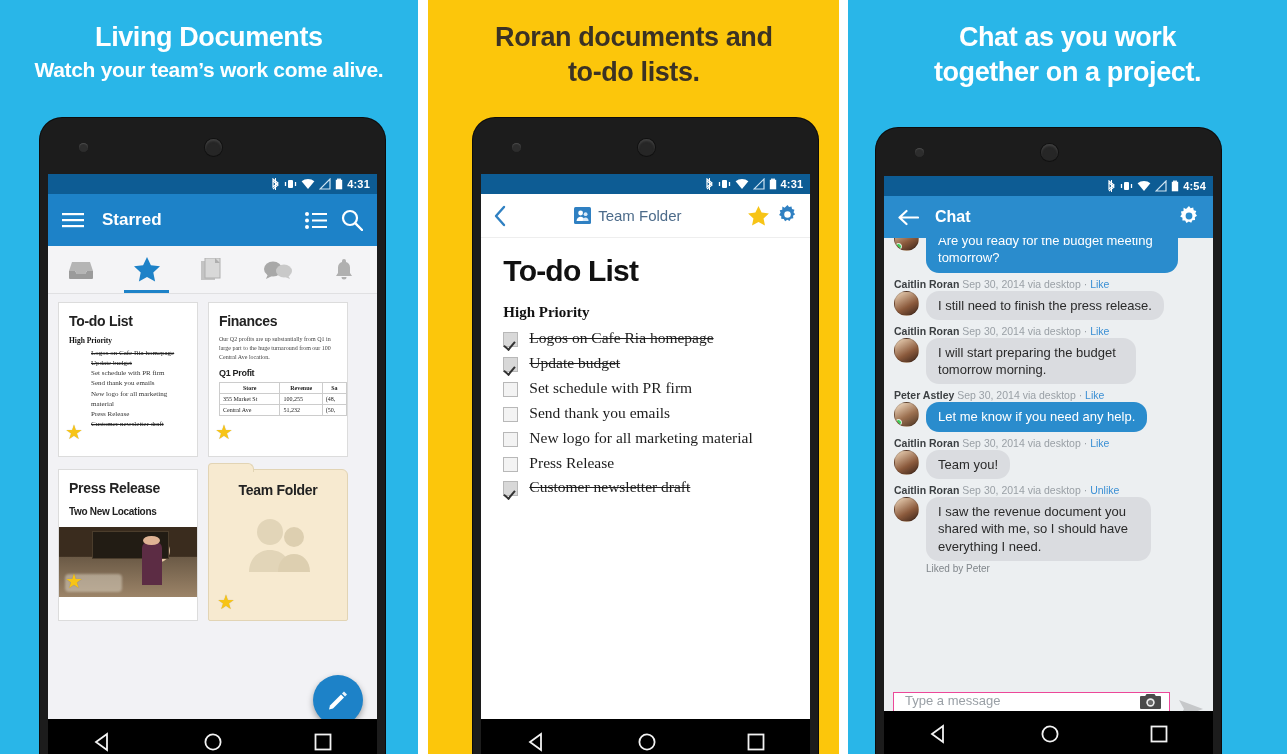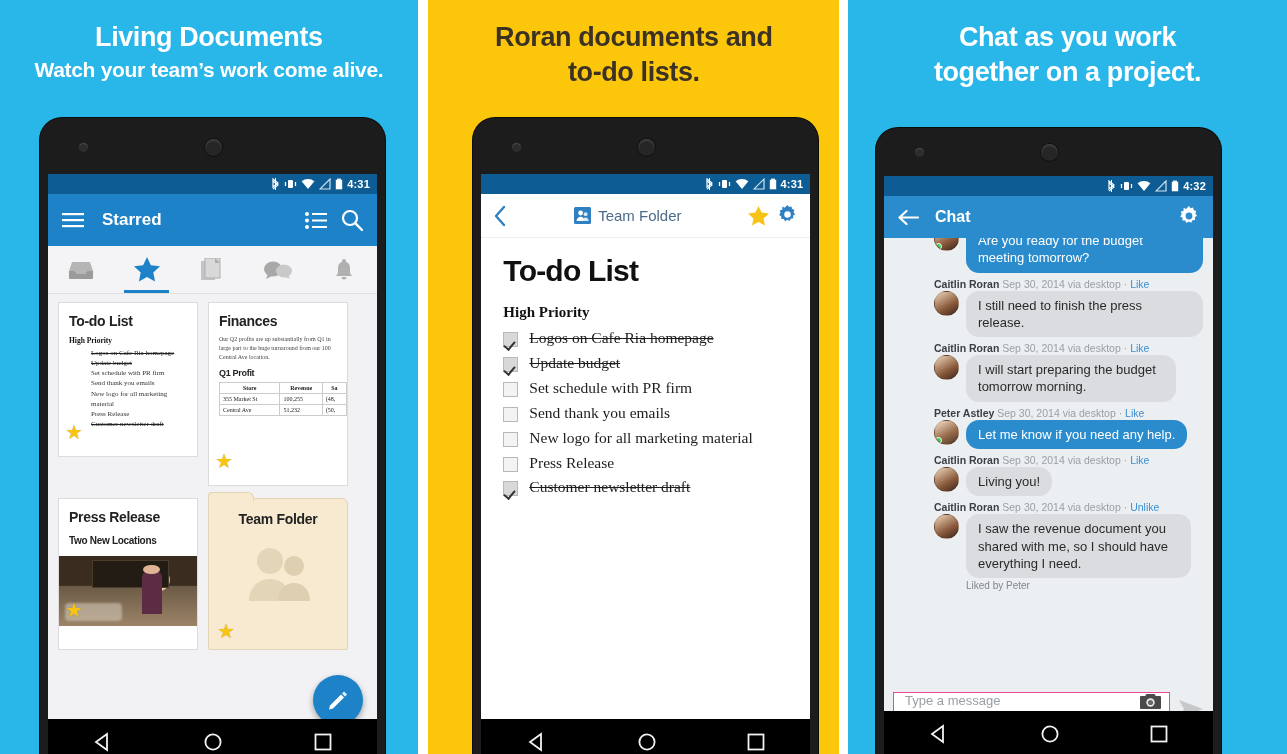--- a/index.html
+++ b/index.html
@@ -143,21 +143,21 @@
 
   
   #phone-right { left: 28px; top: 128px; width: 345px; padding: 0 8px; }
   #phone-right .screen { width: 329px; height: 535px; }
   .chatbar {
     height: 42px; background: #2a8ccd; display: flex; align-items: center;
     padding: 0 13px; gap: 16px;
   }
   .chatbar-title { color: #fff; font-size: 16px; font-weight: bold; flex: 1; }
   .chat-body { background: #eceff1; height: 447px; padding: 4px 10px 0 10px; overflow: hidden; position: relative; }
-  .msg { margin-bottom: 5px; margin-left: 40px; }
+  .msg { margin-bottom: 5px; }
   .msg-meta { font-size: 10.5px; color: #9aa0a6; white-space: nowrap; margin-bottom: 1px; }
   .msg-meta .who { color: #3c4043; font-weight: bold; }
   .msg-meta .like { color: #3b8fd4; }
   .msg-line { display: flex; align-items: flex-start; gap: 7px; }
   .avatar {
     width: 25px; height: 25px; border-radius: 50%; flex: none; position: relative;
     background: linear-gradient(150deg,#f0d9bd,#8b5a3c 60%,#3b2419);
     border: 1px solid rgba(0,0,0,.15); overflow: hidden;
   }
   .avatar.peter { background: linear-gradient(150deg,#f7e4cc,#9c7050 55%,#4a3322); }
@@ -295,21 +295,21 @@
                 <div class="doc-li done" style="margin-left:22px">Update budget</div>
                 <div class="doc-li" style="margin-left:22px">Set schedule with PR firm</div>
                 <div class="doc-li" style="margin-left:22px">Send thank you emails</div>
                 <div class="doc-li" style="margin-left:22px">New logo for all marketing material</div>
                 <div class="doc-li" style="margin-left:22px">Press Release</div>
                 <div class="doc-li done" style="margin-left:22px">Customer newsletter draft</div>
               </div>
               <div class="star-badge" style="left:6px;bottom:14px;">★</div>
             </div>
 
-            <div class="card card-sm" style="height:184px;padding:10px 0 0 10px;">
+            <div class="card card-sm" style="height:155px;padding:10px 0 0 10px;">
               <div class="card-title">Finances</div>
               <div class="doc-p" style="margin-top:6px;padding-right:10px;">Our Q2 profits are up substantially from Q1 in large part to the huge turnaround from our 100 Central Ave location.</div>
               <div class="card-title" style="font-size:9px;margin-top:6px;">Q1 Profit</div>
               <table class="mini-table">
                 <tbody>
                     <tr>
                   <th>Store</th>
                   <th>Revenue</th>
                   <th>Sa</th>
                 </tr>
@@ -522,21 +522,21 @@
           <svg width="14" height="12" viewBox="0 0 14 12">
               <path d="M7 11L0.6 3.2A10 10 0 0113.4 3.2L7 11z" fill="#fff"></path>
             </svg>
           <svg width="12" height="12" viewBox="0 0 12 12">
               <path d="M11 1v10H1L11 1z" fill="none" stroke="#cfe4f2" stroke-width="1.2"></path>
             </svg>
           <svg width="8" height="12" viewBox="0 0 8 12">
               <rect x="2" y="0.6" width="4" height="1.3" fill="#fff"></rect>
               <rect x="0.8" y="1.8" width="6.4" height="9.5" fill="#fff"></rect>
             </svg>
-          <span class="sb-time">4:32</span>
+          <span class="sb-time">4:54</span>
         </div>
 
         <div class="chatbar">
           <svg width="22" height="17" viewBox="0 0 22 17">
               <path d="M21 8.5H3M9.5 2L2.5 8.5l7 6.5" fill="none" stroke="#fff" stroke-width="2.2" stroke-linecap="round" stroke-linejoin="round"></path>
             </svg>
           <span class="chatbar-title">Chat</span>
           <svg width="22" height="22" viewBox="0 0 22 22">
             <path d="M11 0l1.6 2.2 2.6-.7.5 2.7 2.6.9-1 2.5 1.7 2.1-2.2 1.6.3 2.7-2.7.3-1.2 2.4-2.4-1.2-2.3 1.4-1.4-2.3-2.7-.1.1-2.7-2.3-1.4 1.5-2.2-.8-2.6 2.6-.7L5.6 1.7 8 2.9z" fill="#fff"></path>
             <circle cx="11" cy="10" r="3.4" fill="#2a8ccd"></circle>
@@ -593,21 +593,21 @@
           </div>
 
           <div class="msg">
             <div class="msg-meta">
               <span class="who">Caitlin Roran</span>
               <span>Sep 30, 2014 via desktop</span>
               · <span class="like">Like</span>
             </div>
             <div class="msg-line">
               <div class="avatar"></div>
-              <div class="bubble them">Living you!</div>
+              <div class="bubble them">Team you!</div>
             </div>
           </div>
 
           <div class="msg">
             <div class="msg-meta">
               <span class="who">Caitlin Roran</span>
               <span>Sep 30, 2014 via desktop</span>
               · <span class="like">Unlike</span>
             </div>
             <div class="msg-line">

